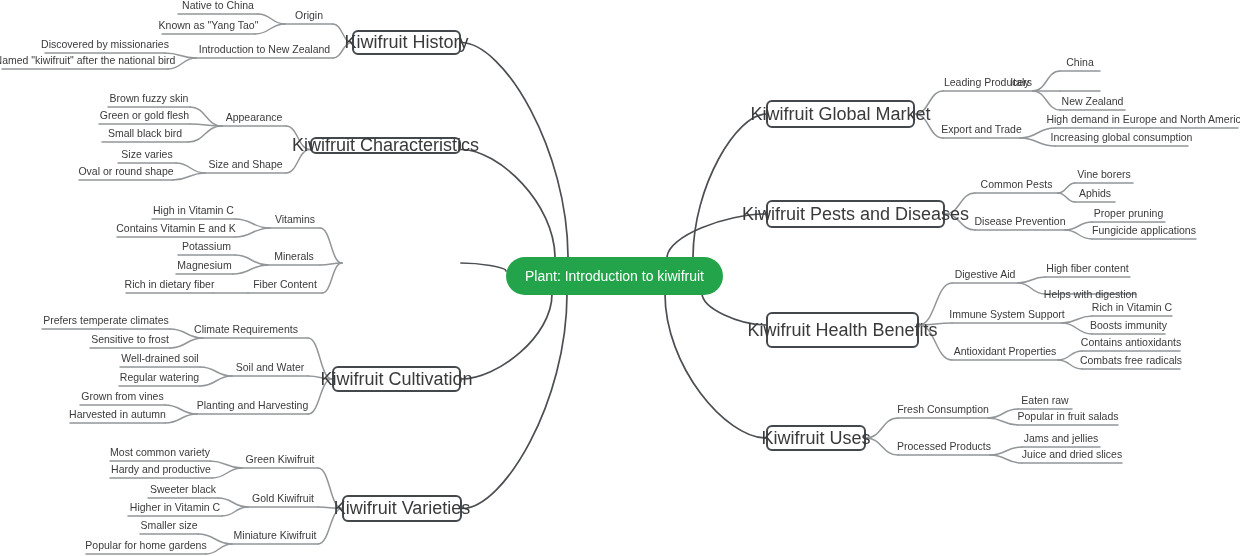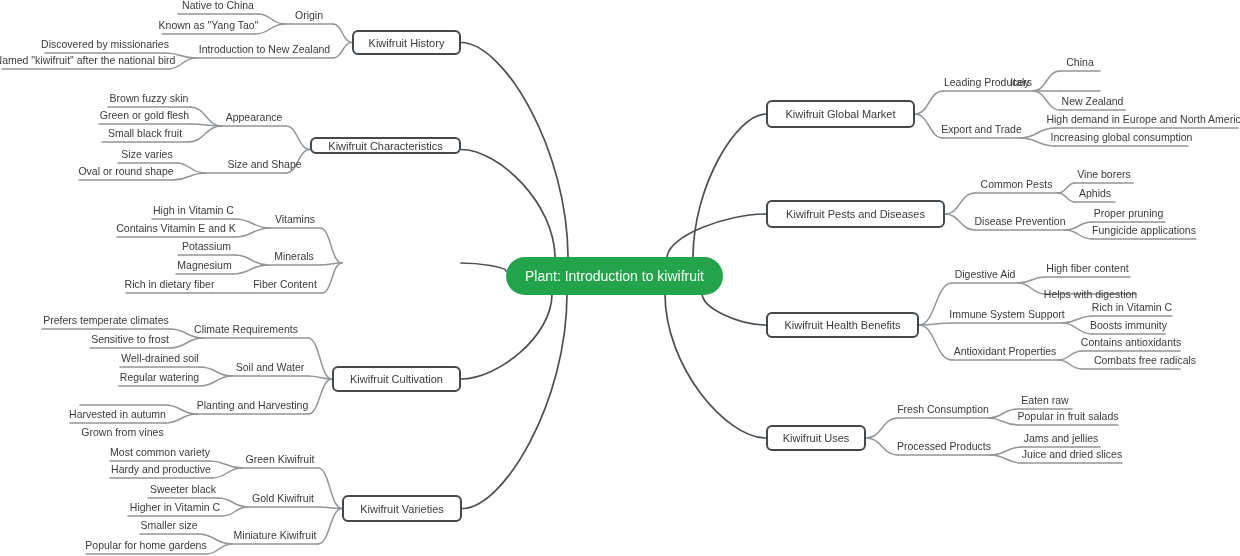--- a/index.html
+++ b/index.html
@@ -26,21 +26,21 @@
   .node-label{
     position:absolute;transform:translateX(-50%);
     white-space:nowrap;font-size:10.5px;line-height:13px;height:13px;
     color:var(--text);
   }
   .topic-box{
     position:absolute;box-sizing:border-box;
     border:2px solid var(--box-border);border-radius:6px;
     background:var(--box-bg);color:var(--text);
     display:flex;align-items:center;justify-content:center;
-    font-size:11px;white-space:nowrap;
+    font-size:18px;white-space:nowrap;
   }
   .central{
     position:absolute;box-sizing:border-box;
     border-radius:19px;background:var(--central-bg);color:var(--central-text);
     display:flex;align-items:center;justify-content:center;
     font-size:14px;white-space:nowrap;
   }
 </style>
 </head>
 <body>
@@ -197,41 +197,41 @@
       <div class="node-label" style="left: 309px; top: 9px;">Origin</div>
       <div class="node-label" style="left: 218px; top: -1px;">Native to China</div>
       <div class="node-label" style="left: 208.5px; top: 19px;">Known as "Yang Tao"</div>
       <div class="node-label" style="left: 264.5px; top: 43px;">Introduction to New Zealand</div>
       <div class="node-label" style="left: 105px; top: 38px;">Discovered by missionaries</div>
       <div class="node-label" style="left: 85px; top: 54px;">Named "kiwifruit" after the national bird</div>
       <div class="topic-box" style="left: 310px; top: 137px; width: 151px; height: 17px;">Kiwifruit Characteristics</div>
       <div class="node-label" style="left: 254px; top: 111px;">Appearance</div>
       <div class="node-label" style="left: 149px; top: 92px;">Brown fuzzy skin</div>
       <div class="node-label" style="left: 144.5px; top: 109px;">Green or gold flesh</div>
-      <div class="node-label" style="left: 145px; top: 127px;">Small black fruit</div>
-      <div class="node-label" style="left: 245.5px; top: 158px; margin-left: 19px;">Size and Shape</div>
+      <div class="node-label" style="left: 145px; top: 127px;">Small black bird</div>
+      <div class="node-label" style="left: 245.5px; top: 158px;">Size and Shape</div>
       <div class="node-label" style="left: 147px; top: 148px;">Size varies</div>
       <div class="node-label" style="left: 126px; top: 165px;">Oval or round shape</div>
       <div class="node-label" style="left: 295px; top: 213px;">Vitamins</div>
       <div class="node-label" style="left: 193.5px; top: 204px;">High in Vitamin C</div>
       <div class="node-label" style="left: 176px; top: 222px;">Contains Vitamin E and K</div>
       <div class="node-label" style="left: 294px; top: 250px;">Minerals</div>
       <div class="node-label" style="left: 206.5px; top: 240px;">Potassium</div>
       <div class="node-label" style="left: 204.5px; top: 259px;">Magnesium</div>
       <div class="node-label" style="left: 285px; top: 278px;">Fiber Content</div>
       <div class="node-label" style="left: 169.5px; top: 278px;">Rich in dietary fiber</div>
       <div class="topic-box" style="left: 332px; top: 366px; width: 129px; height: 26px;">Kiwifruit Cultivation</div>
       <div class="node-label" style="left: 246px; top: 323px;">Climate Requirements</div>
       <div class="node-label" style="left: 106px; top: 314px;">Prefers temperate climates</div>
       <div class="node-label" style="left: 130px; top: 333px;">Sensitive to frost</div>
       <div class="node-label" style="left: 270px; top: 361px;">Soil and Water</div>
       <div class="node-label" style="left: 160px; top: 352px;">Well-drained soil</div>
       <div class="node-label" style="left: 159.5px; top: 371px;">Regular watering</div>
       <div class="node-label" style="left: 252.5px; top: 399px;">Planting and Harvesting</div>
-      <div class="node-label" style="left: 122.5px; top: 390px; margin-top: 36px;">Grown from vines</div>
+      <div class="node-label" style="left: 122.5px; top: 390px;">Grown from vines</div>
       <div class="node-label" style="left: 117.5px; top: 408px;">Harvested in autumn</div>
       <div class="topic-box" style="left: 342px; top: 495px; width: 120px; height: 27px;">Kiwifruit Varieties</div>
       <div class="node-label" style="left: 280px; top: 453px;">Green Kiwifruit</div>
       <div class="node-label" style="left: 160px; top: 446px;">Most common variety</div>
       <div class="node-label" style="left: 161px; top: 463px;">Hardy and productive</div>
       <div class="node-label" style="left: 283px; top: 492px;">Gold Kiwifruit</div>
       <div class="node-label" style="left: 183px; top: 483px;">Sweeter black</div>
       <div class="node-label" style="left: 175px; top: 501px;">Higher in Vitamin C</div>
       <div class="node-label" style="left: 275px; top: 529px;">Miniature Kiwifruit</div>
       <div class="node-label" style="left: 169px; top: 519px;">Smaller size</div>
@@ -244,30 +244,30 @@
       <div class="node-label" style="left: 981.5px; top: 123px;">Export and Trade</div>
       <div class="node-label" style="left: 1146.5px; top: 113px;">High demand in Europe and North America</div>
       <div class="node-label" style="left: 1121.5px; top: 131px;">Increasing global consumption</div>
       <div class="topic-box" style="left: 766px; top: 200px; width: 179px; height: 28px;">Kiwifruit Pests and Diseases</div>
       <div class="node-label" style="left: 1016.5px; top: 178px;">Common Pests</div>
       <div class="node-label" style="left: 1104px; top: 168px;">Vine borers</div>
       <div class="node-label" style="left: 1095px; top: 187px;">Aphids</div>
       <div class="node-label" style="left: 1020px; top: 215px;">Disease Prevention</div>
       <div class="node-label" style="left: 1128.5px; top: 207px;">Proper pruning</div>
       <div class="node-label" style="left: 1144px; top: 224px;">Fungicide applications</div>
-      <div class="topic-box" style="left: 766px; top: 312px; width: 153px; height: 26px;">Kiwifruit Health Benefits</div>
+      <div class="topic-box" style="left: 766px; top: 312px; width: 153px; height: 36px;">Kiwifruit Health Benefits</div>
       <div class="node-label" style="left: 985px; top: 268px;">Digestive Aid</div>
       <div class="node-label" style="left: 1087.5px; top: 262px;">High fiber content</div>
       <div class="node-label" style="left: 1090.5px; top: 279px; margin-top: 9px;">Helps with digestion</div>
       <div class="node-label" style="left: 1007px; top: 308px;">Immune System Support</div>
       <div class="node-label" style="left: 1132px; top: 301px;">Rich in Vitamin C</div>
       <div class="node-label" style="left: 1128.5px; top: 319px;">Boosts immunity</div>
       <div class="node-label" style="left: 1005px; top: 345px;">Antioxidant Properties</div>
       <div class="node-label" style="left: 1131px; top: 336px;">Contains antioxidants</div>
-      <div class="node-label" style="left: 1131px; top: 354px; margin-left: 14px;">Combats free radicals</div>
+      <div class="node-label" style="left: 1131px; top: 354px;">Combats free radicals</div>
       <div class="topic-box" style="left: 766px; top: 425px; width: 100px; height: 26px;">Kiwifruit Uses</div>
       <div class="node-label" style="left: 943px; top: 403px;">Fresh Consumption</div>
       <div class="node-label" style="left: 1045px; top: 394px;">Eaten raw</div>
       <div class="node-label" style="left: 1068px; top: 410px;">Popular in fruit salads</div>
       <div class="node-label" style="left: 944px; top: 440px;">Processed Products</div>
       <div class="node-label" style="left: 1061px; top: 432px;">Jams and jellies</div>
       <div class="node-label" style="left: 1072px; top: 448px;">Juice and dried slices</div>
     </div>
 </div>
 

